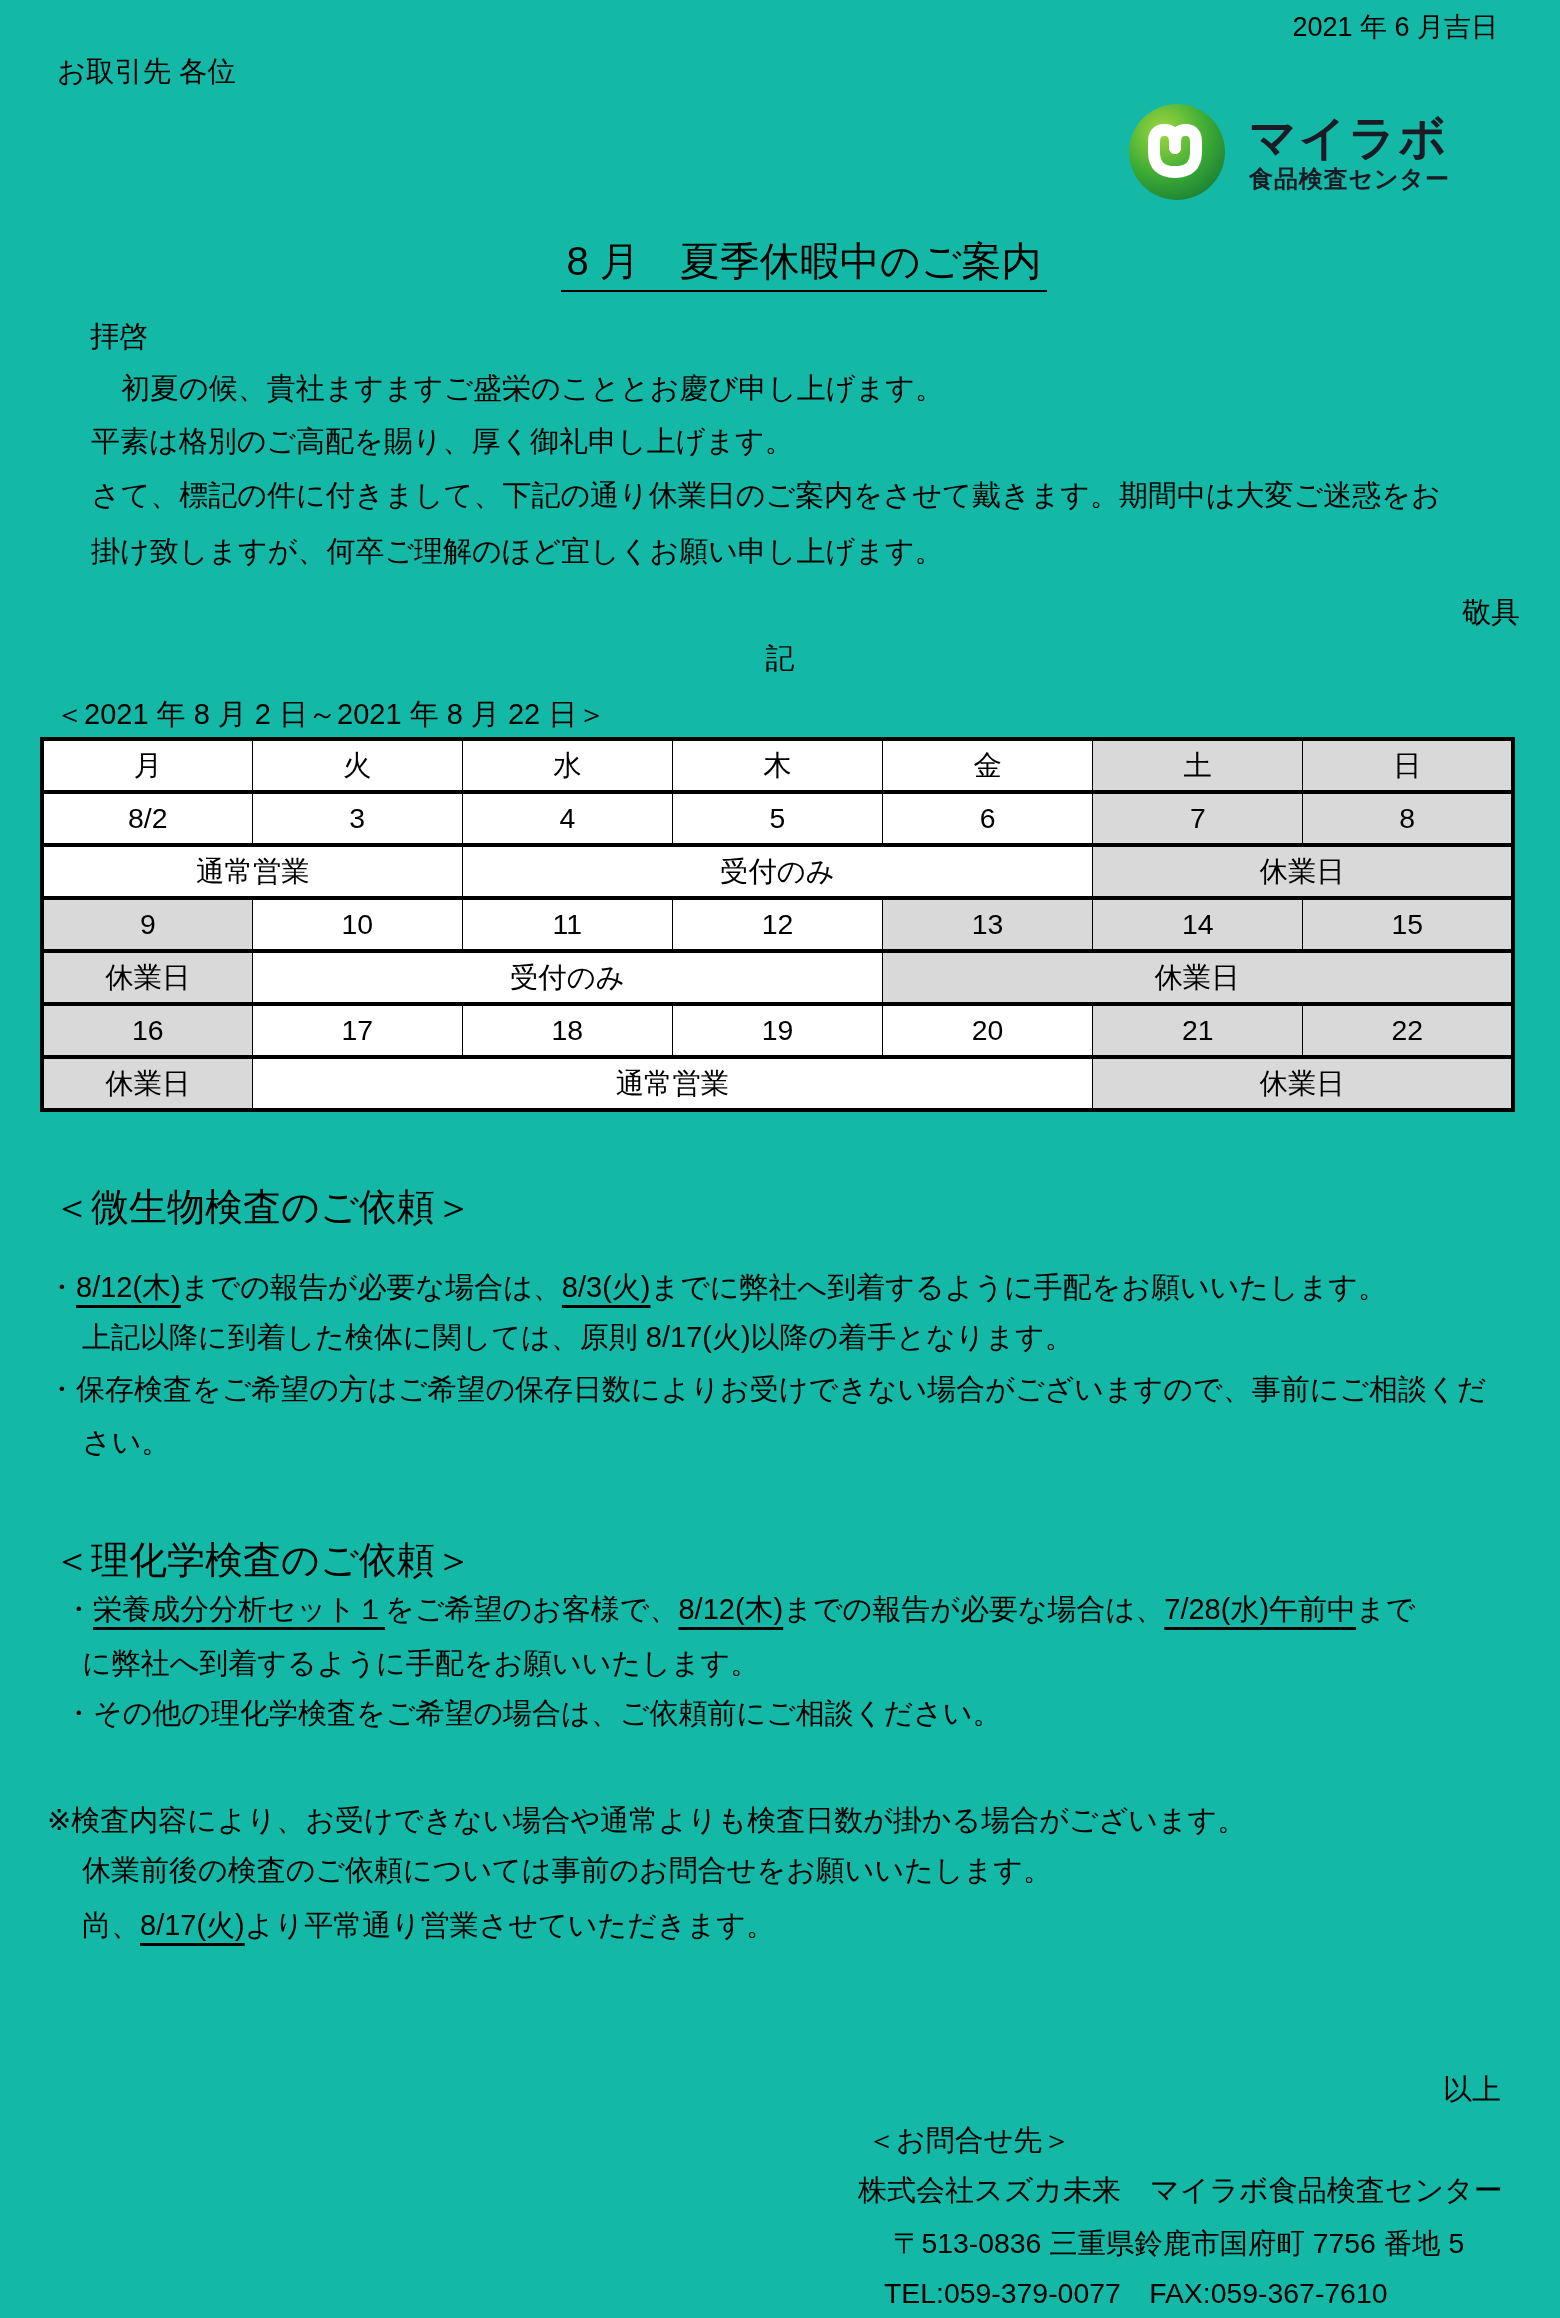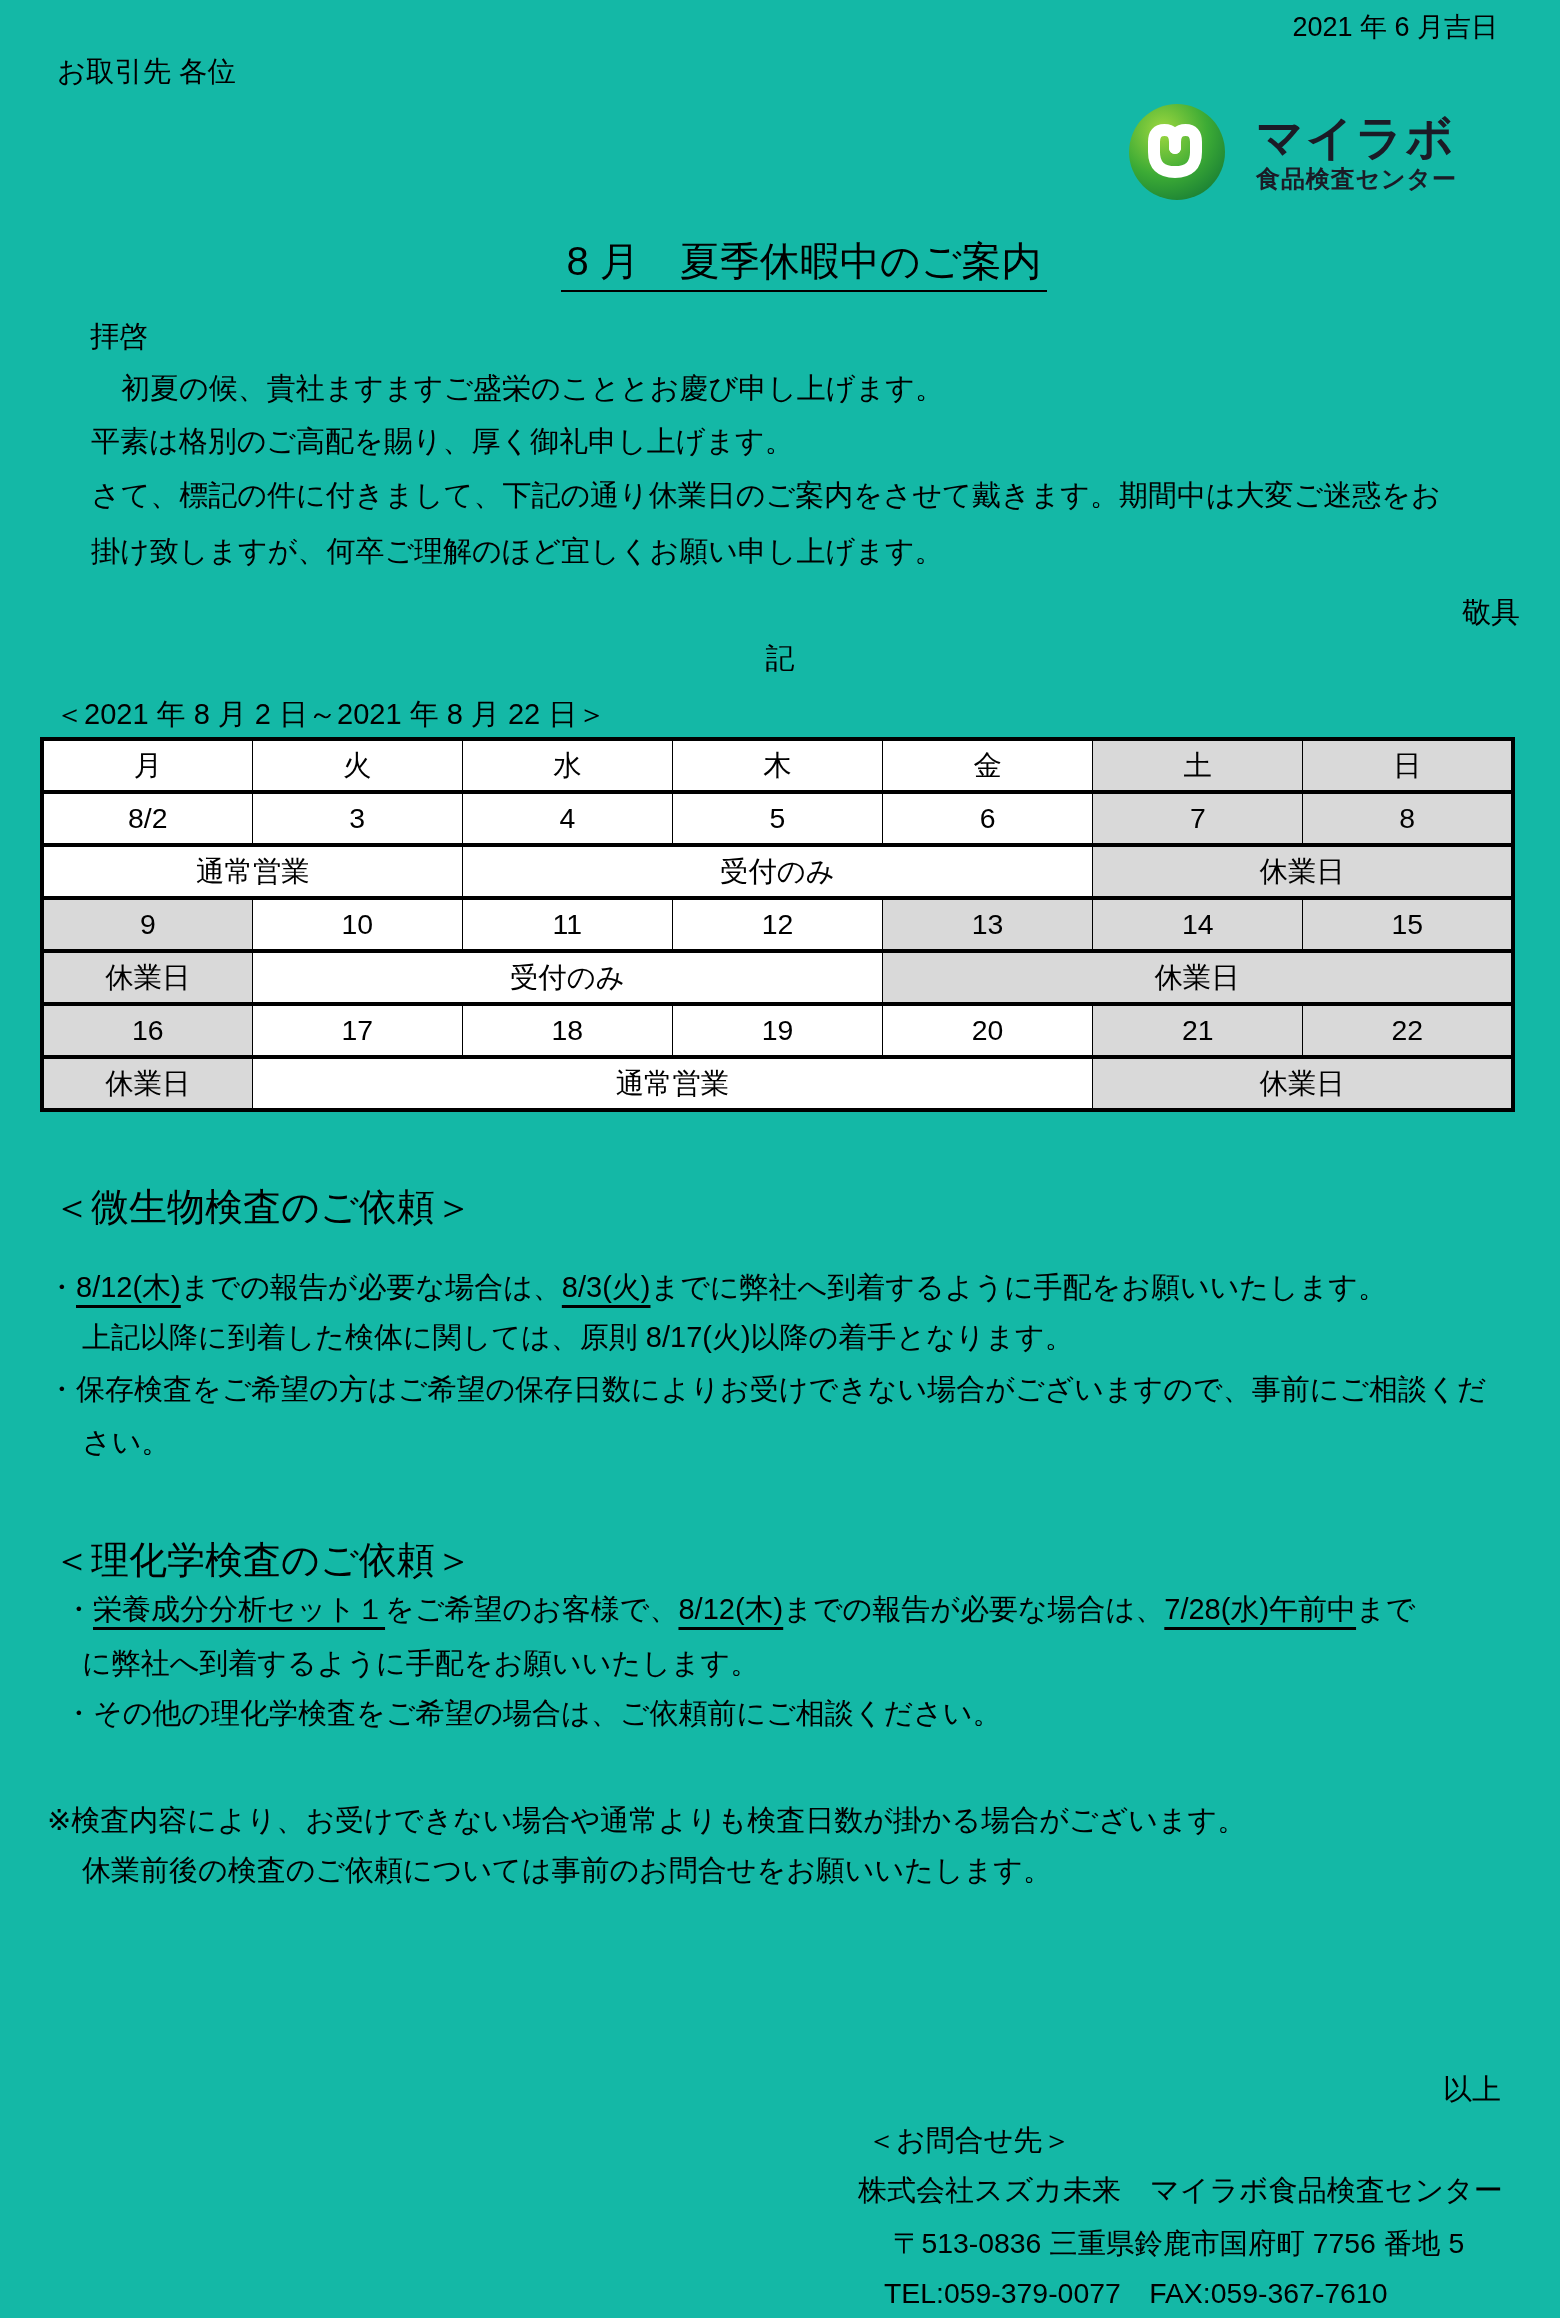--- a/index.html
+++ b/index.html
@@ -9,21 +9,21 @@
     background:#14b8a6;
     font-family:"Liberation Sans","DejaVu Sans",sans-serif;
     color:#000;
     overflow:hidden;
   }
   .abs{position:absolute;white-space:nowrap;}
   .t-date{top:8.6px;right:62px;font-size:27px;}
   .t-recipient{top:53px;left:57px;font-size:28.4px;}
 
   
-  .logo{top:102px;left:1127px;display:flex;align-items:center;gap:29px;}
+  .logo{top:102px;left:1127px;display:flex;align-items:center;gap:22px;}
   .logo-mark{width:100px;height:100px;}
   .logo-text{display:flex;flex-direction:column;line-height:1.05;}
   .brand{font-size:47px;font-weight:bold;color:#1b1b26;letter-spacing:1.7px;}
   .brand-sub{font-size:24px;font-weight:bold;color:#1b1b26;margin-top:3.4px;letter-spacing:0.9px;}
 
   .title{top:234px;left:0;width:100%;text-align:center;font-size:40px;padding-left:24px;}
   .title span{border-bottom:2.6px solid #000;padding:0 5.2px 6.9px 5.2px;}
 
   .body-line{font-size:29px;}
   .l-haikei{top:317px;left:90px;}
@@ -174,20 +174,21 @@
   <div class="abs body-line l-mb2">・保存検査をご希望の方はご希望の保存日数によりお受けできない場合がございますので、事前にご相談くだ</div>
   <div class="abs body-line l-mb2c">さい。</div>
 
   <div class="abs sec-heading h-chem">＜理化学検査のご依頼＞</div>
   <div class="abs body-line l-cb1"><span>・</span><span class="u">栄養成分分析セット１</span><span>をご希望のお客様で、</span><span class="u">8/12(木)</span><span>までの報告が必要な場合は、</span><span class="u">7/28(水)午前中</span><span>まで</span></div>
   <div class="abs body-line l-cb1c">に弊社へ到着するように手配をお願いいたします。</div>
   <div class="abs body-line l-cb2">・その他の理化学検査をご希望の場合は、ご依頼前にご相談ください。</div>
 
   <div class="abs body-line l-n2">休業前後の検査のご依頼については事前のお問合せをお願いいたします。</div>
   <div class="abs body-line l-n1">※検査内容により、お受けできない場合や通常よりも検査日数が掛かる場合がございます。</div>
+  <div class="abs body-line l-n3"><span>尚、</span><span class="u">8/17(火)</span><span>より平常通り営業させていただきます。</span></div>
 
   <div class="abs body-line l-ijo">以上</div>
   <div class="abs body-line l-contact">＜お問合せ先＞</div>
   <div class="abs body-line l-company">株式会社スズカ未来　マイラボ食品検査センター</div>
   <div class="abs l-address">〒513-0836 三重県鈴鹿市国府町 7756 番地 5</div>
   <div class="abs l-tel">TEL:059-379-0077　FAX:059-367-7610</div>
 
 </div>
 
 

